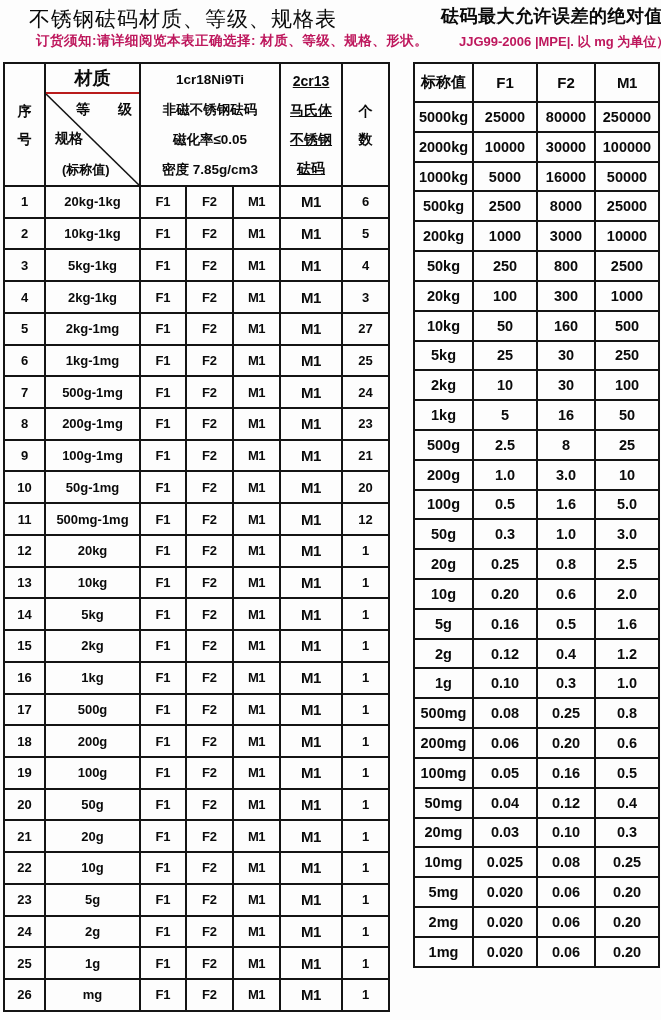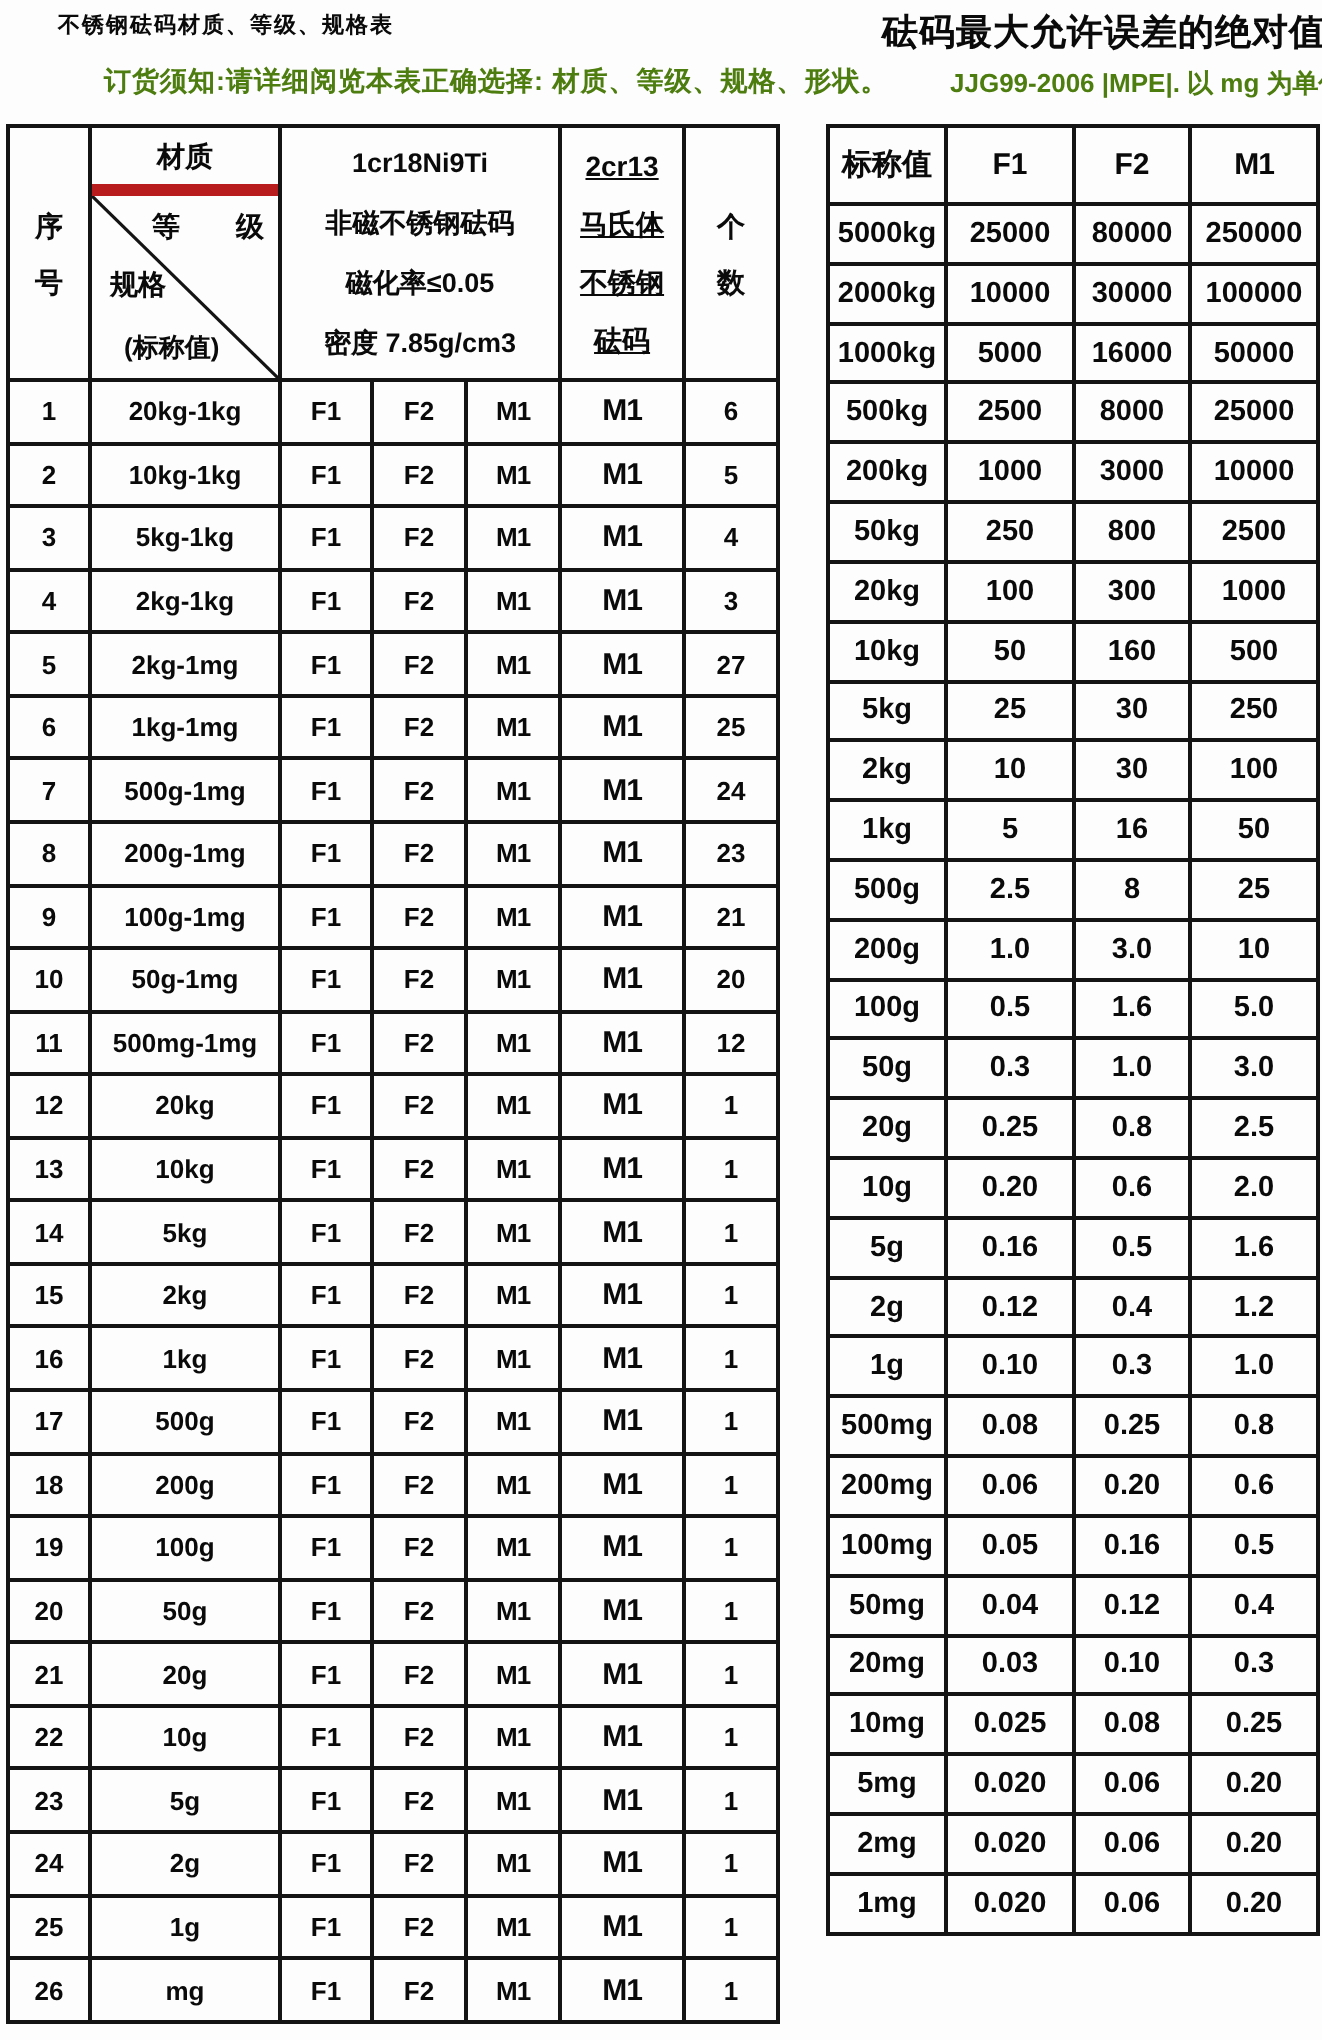--- a/index.html
+++ b/index.html
@@ -1,41 +1,41 @@
 <!DOCTYPE html>
 <html><head>
 <meta charset="utf-8">
 <style>
   html,body{margin:0;padding:0;background:#ffffff;}
   .page{
     position:relative;width:661px;height:1020px;background:#fdfdfd;
     font-family:"Liberation Sans","DejaVu Sans",sans-serif;color:#0a0a0a;overflow:hidden;
   }
   
-  .title-left{position:absolute;left:29px;top:5px;font-size:11px;font-weight:bold;letter-spacing:1px;white-space:nowrap;}
+  .title-left{position:absolute;left:29px;top:5px;font-size:21px;font-weight:normal;letter-spacing:1px;white-space:nowrap;}
   .subtitle-left{position:absolute;left:36px;top:32px;font-size:13.5px;font-weight:bold;letter-spacing:0.5px;white-space:nowrap;z-index:2;}
   .title-right{position:absolute;left:441px;top:4px;font-size:18px;font-weight:bold;letter-spacing:0.5px;white-space:nowrap;}
   .subtitle-right{position:absolute;left:459px;top:33px;font-size:13px;font-weight:bold;white-space:nowrap;}
-  .red{color:#4d7c0f;margin-left:16px;}
+  .red{color:#be185d;}
   
   table{border-collapse:collapse;table-layout:fixed;}
   th,td{border:2px solid #141414;text-align:center;vertical-align:middle;padding:0;overflow:hidden;}
   .left-table{position:absolute;left:3px;top:62px;width:385px;height:950px;font-size:13px;}
   .right-table{position:absolute;left:413px;top:62px;width:245px;height:906px;font-size:14px;}
   .left-table thead tr{height:123px;}
   .right-table thead tr{height:39px;}
   td{font-weight:700;}
   .m1a{font-weight:900;letter-spacing:-0.5px;}
   .m1b{font-weight:900;font-size:15px;letter-spacing:-0.5px;}
   .spec{font-weight:700;}
   
   .vtext{width:16px;margin:0 auto;word-break:break-all;line-height:2.0;font-weight:bold;font-size:14px;}
   
   .matcell{padding:0;}
-  .mat-top{height:28px;line-height:28px;border-bottom:6px solid #b91c1c;font-weight:bold;font-size:14px;}
+  .mat-top{height:28px;line-height:28px;border-bottom:2px solid #b91c1c;font-weight:bold;font-size:18px;}
   .mat-diag{position:relative;height:91px;}
   .mat-diag svg{position:absolute;left:0;top:0;width:100%;height:100%;}
   .dg{position:absolute;top:7px;right:7px;font-weight:bold;font-size:14px;}
   .ds{position:absolute;left:9px;top:36px;font-weight:bold;font-size:14px;}
   .dn{position:absolute;left:16px;bottom:6px;font-weight:bold;font-size:13px;}
   
   .hblock div{line-height:30px;font-weight:bold;font-size:13.5px;white-space:nowrap;}
   .hblock2 div{line-height:29px;font-weight:bold;font-size:14px;white-space:nowrap;text-decoration:underline;}
   .m1head{font-weight:900;letter-spacing:-0.5px;}
   .right-table th{font-weight:bold;font-size:15px;}

